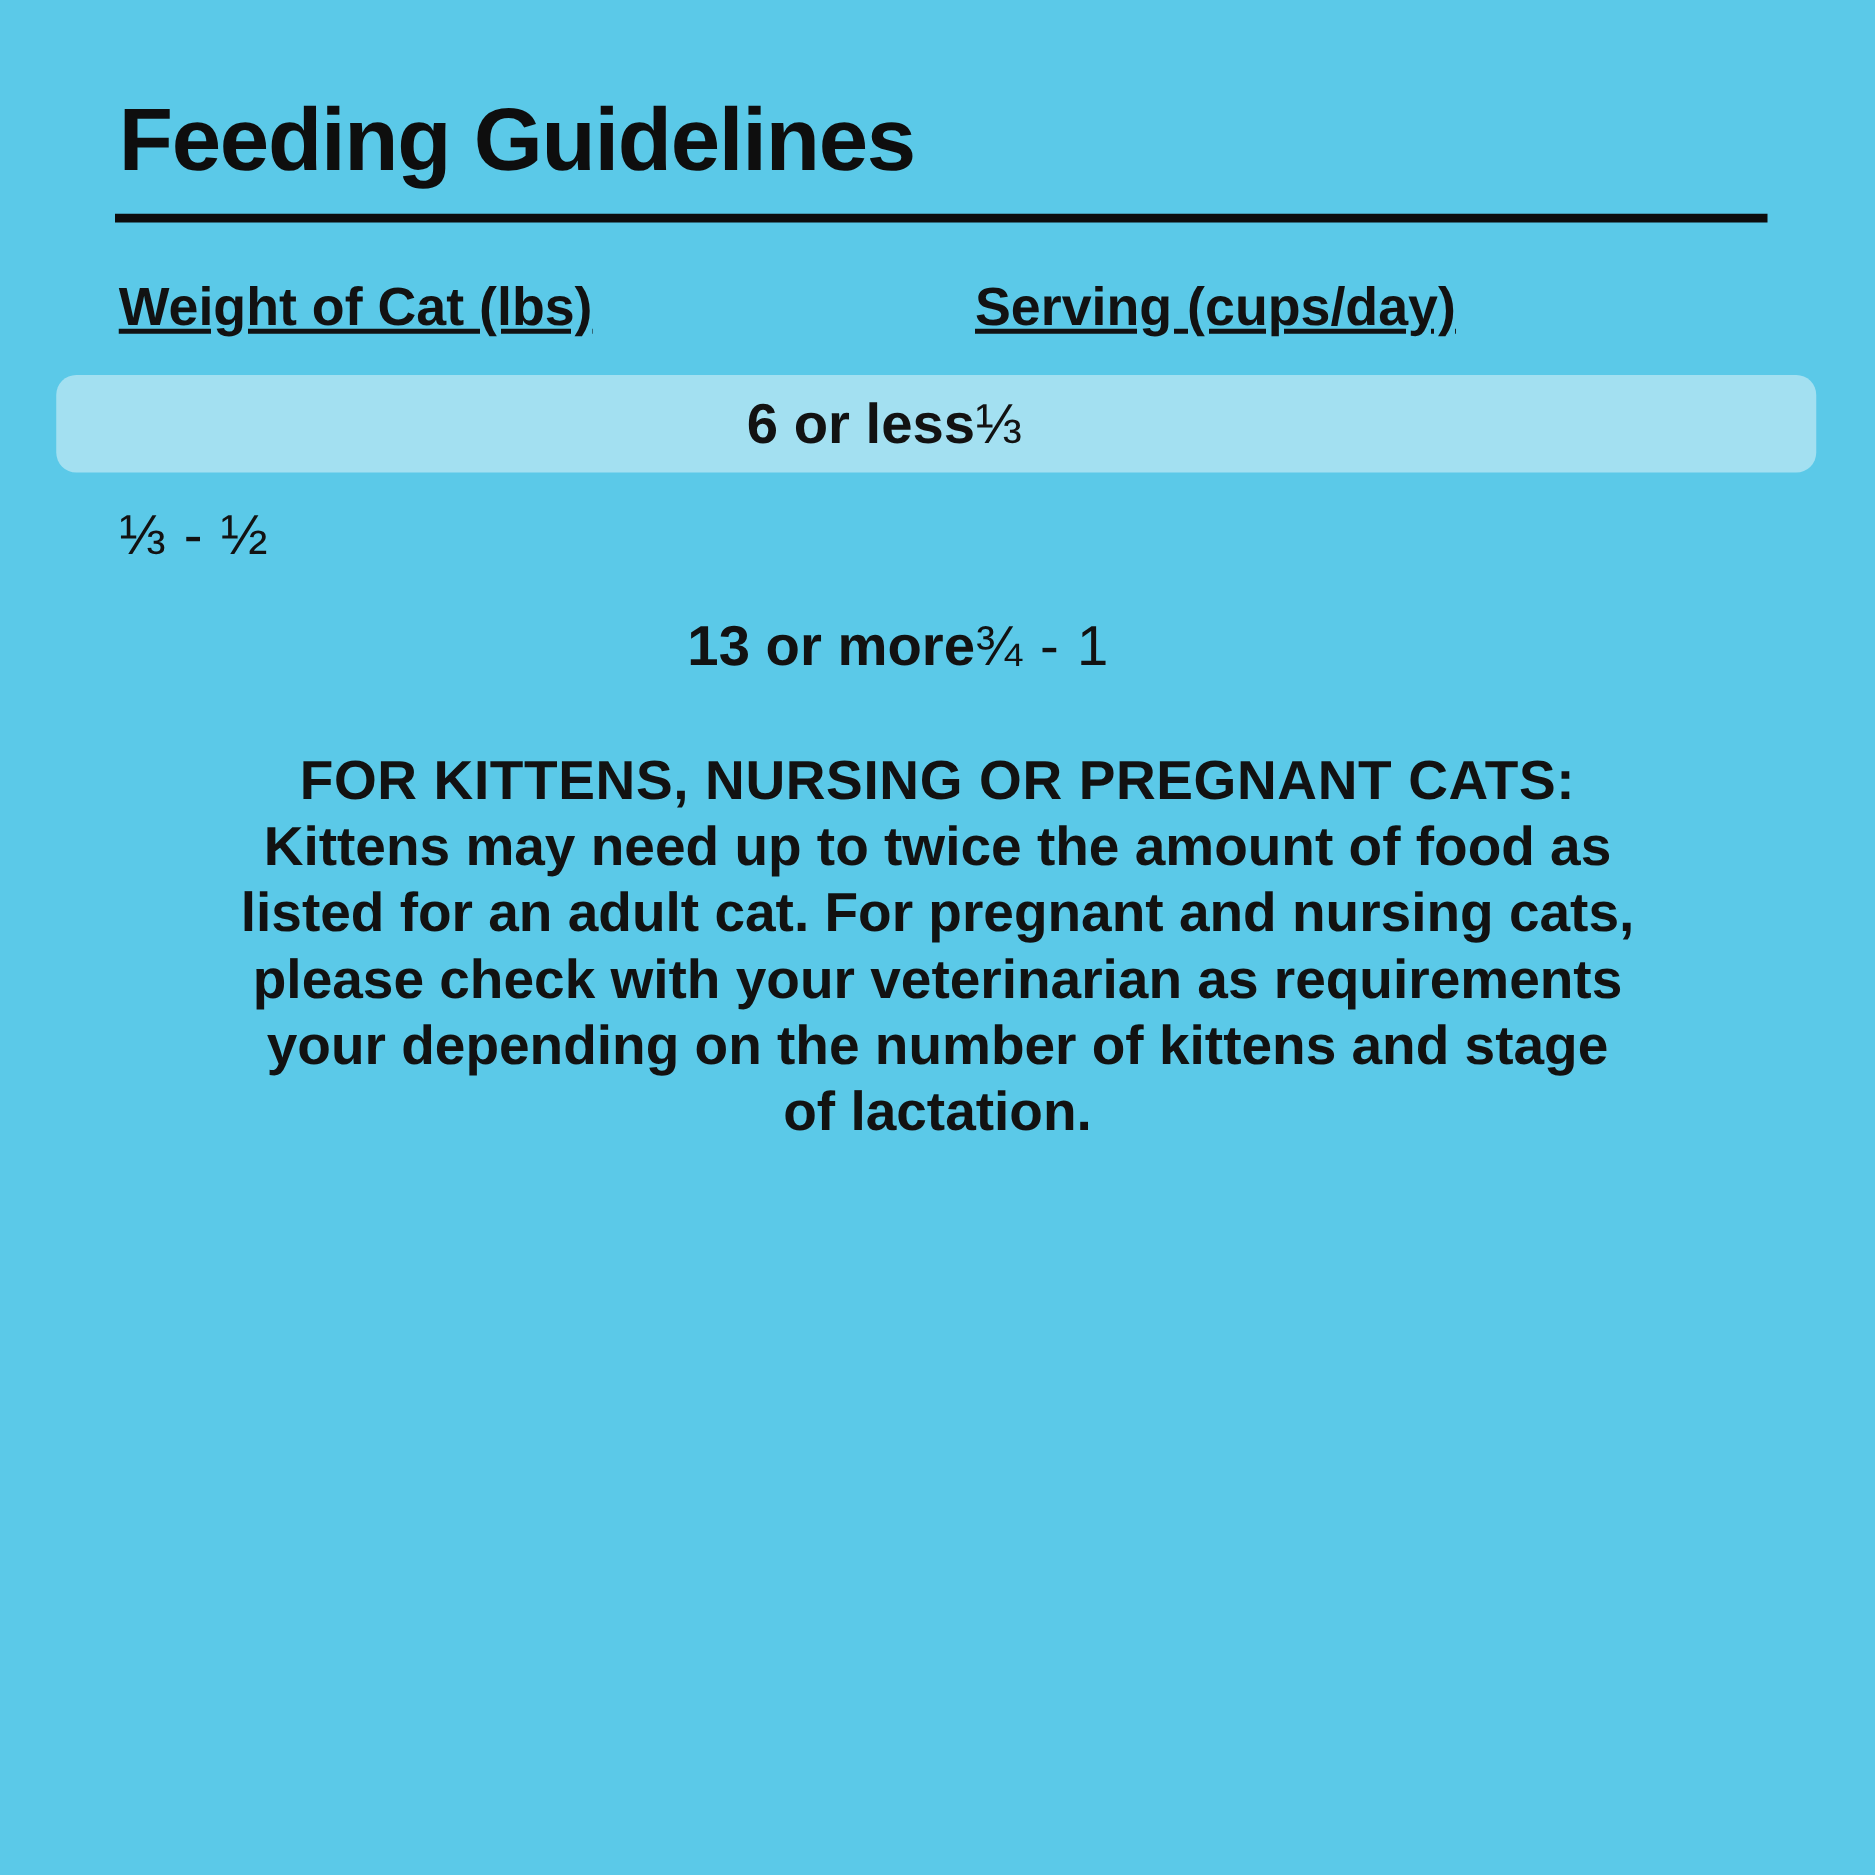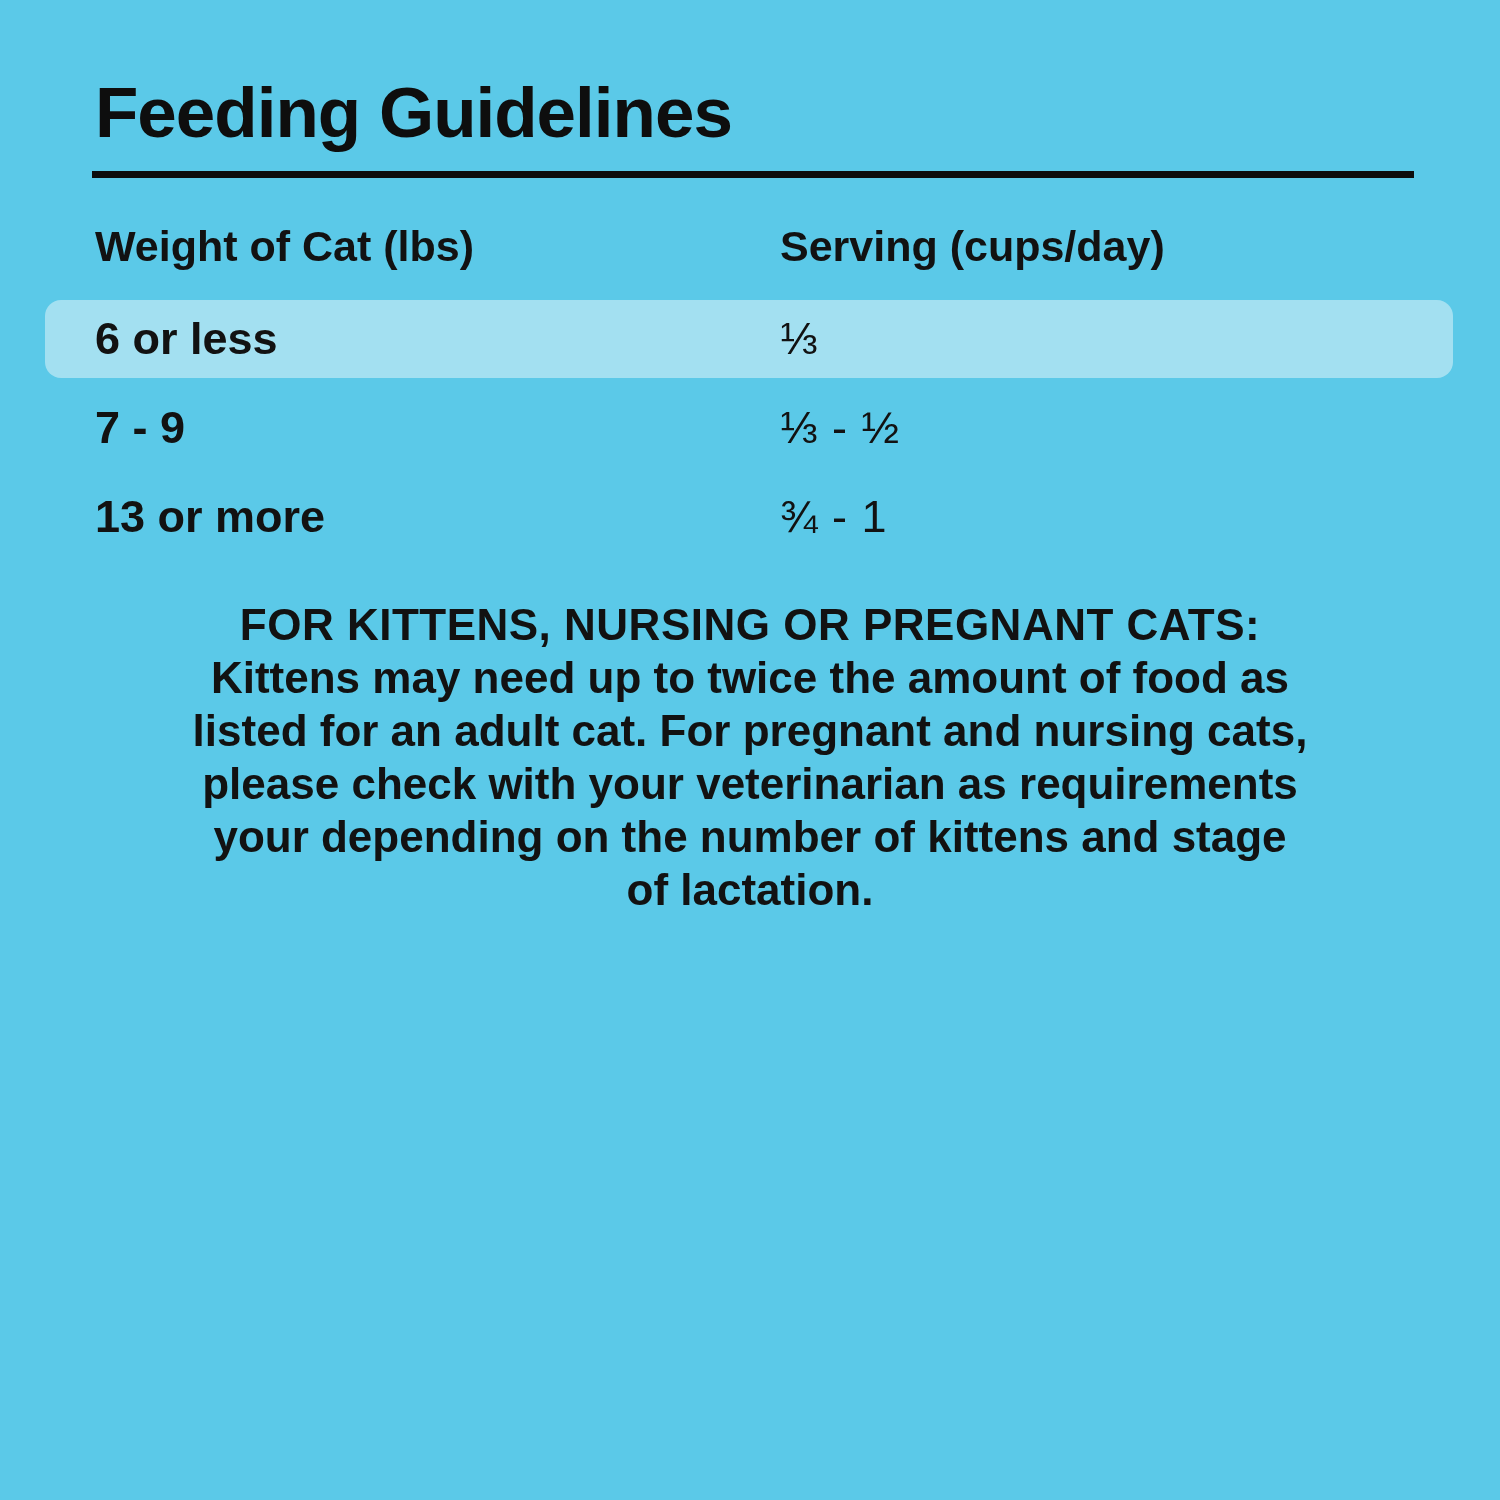--- a/index.html
+++ b/index.html
@@ -37,33 +37,35 @@
     width: 1322px;
     height: 7px;
     background: var(--divider);
   }
   .thead {
     margin: 46px 95px 0 95px;
     display: flex;
     font-weight: 700;
     font-size: 43px;
     line-height: 45px;
+    text-decoration: underline;
   }
   .thead .col1 { width: 685px; flex: 0 0 685px; }
   .rows { margin-top: 31px; }
   .row {
     margin: 0 47px 11px 45px;
     width: 1408px;
     height: 78px;
     border-radius: 16px;
     display: flex;
     align-items: center;
     padding-left: 50px;
     font-size: 45px;
     font-weight: 600;
+    text-align: right;
   }
   .row.highlight { background: var(--row-highlight); }
   .row .col1 { width: 685px; flex: 0 0 685px; }
   .row .serving { font-weight: 500; letter-spacing: 1px; }
   .note {
     margin: 42px 95px 0 95px;
     font-size: 44px;
     line-height: 53px;
     text-align: center;
   }
@@ -90,21 +92,20 @@
     </div>
 
     <div class="rows">
 
       <div class="row highlight">
         <div class="col1">6 or less</div>
         <div class="serving">⅓</div>
       </div>
 
       <div class="row">
-        <div class="col1">7 - 9</div>
         <div class="serving">⅓ - ½</div>
       </div>
 
 
       <div class="row">
         <div class="col1">13 or more</div>
         <div class="serving">¾ - 1</div>
       </div>
 
     </div>

